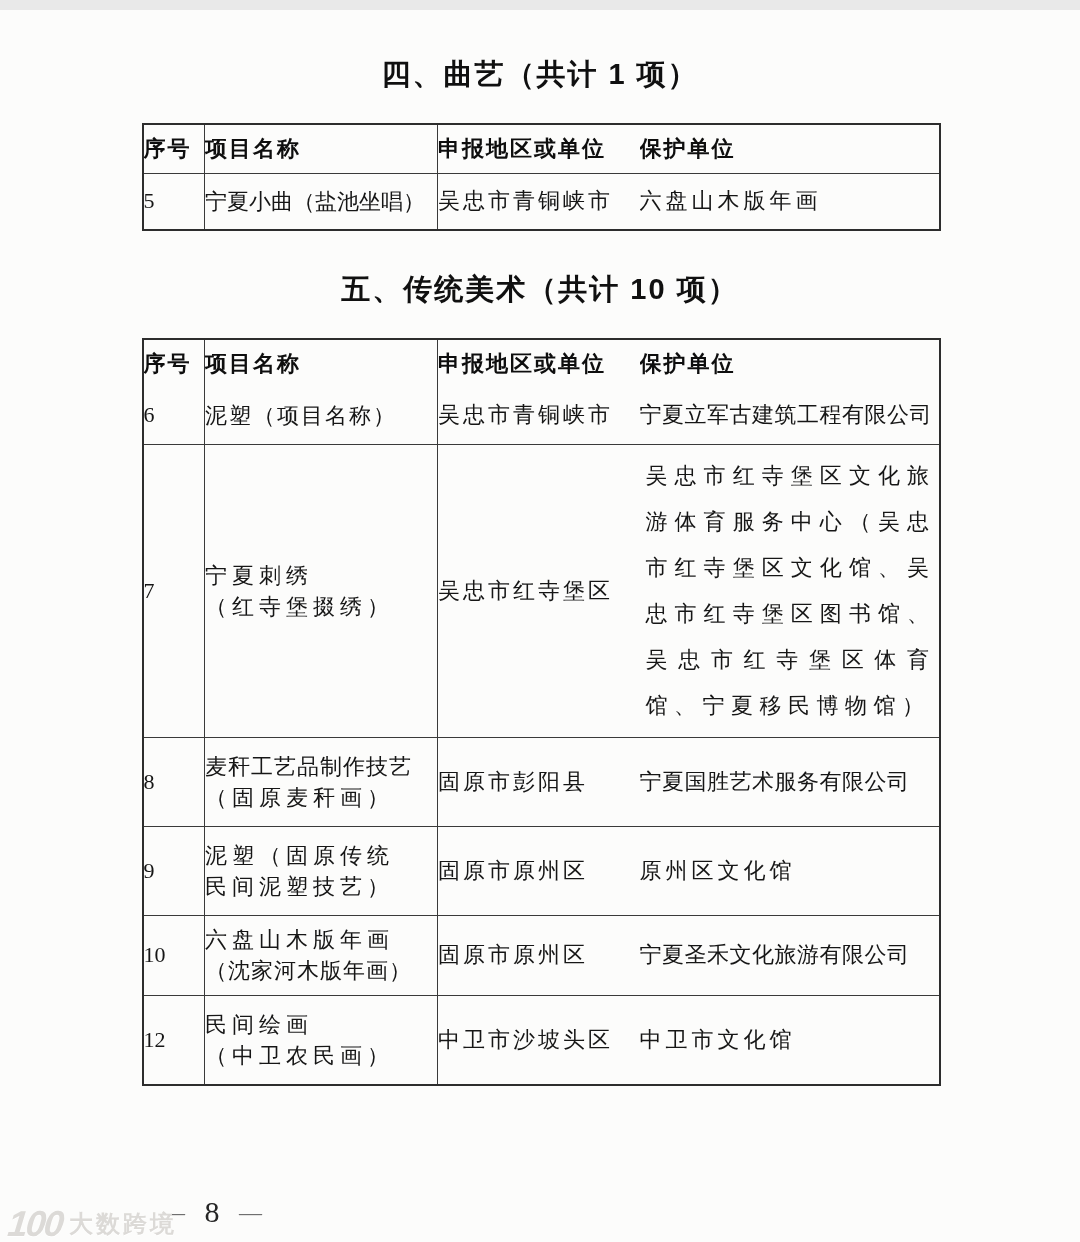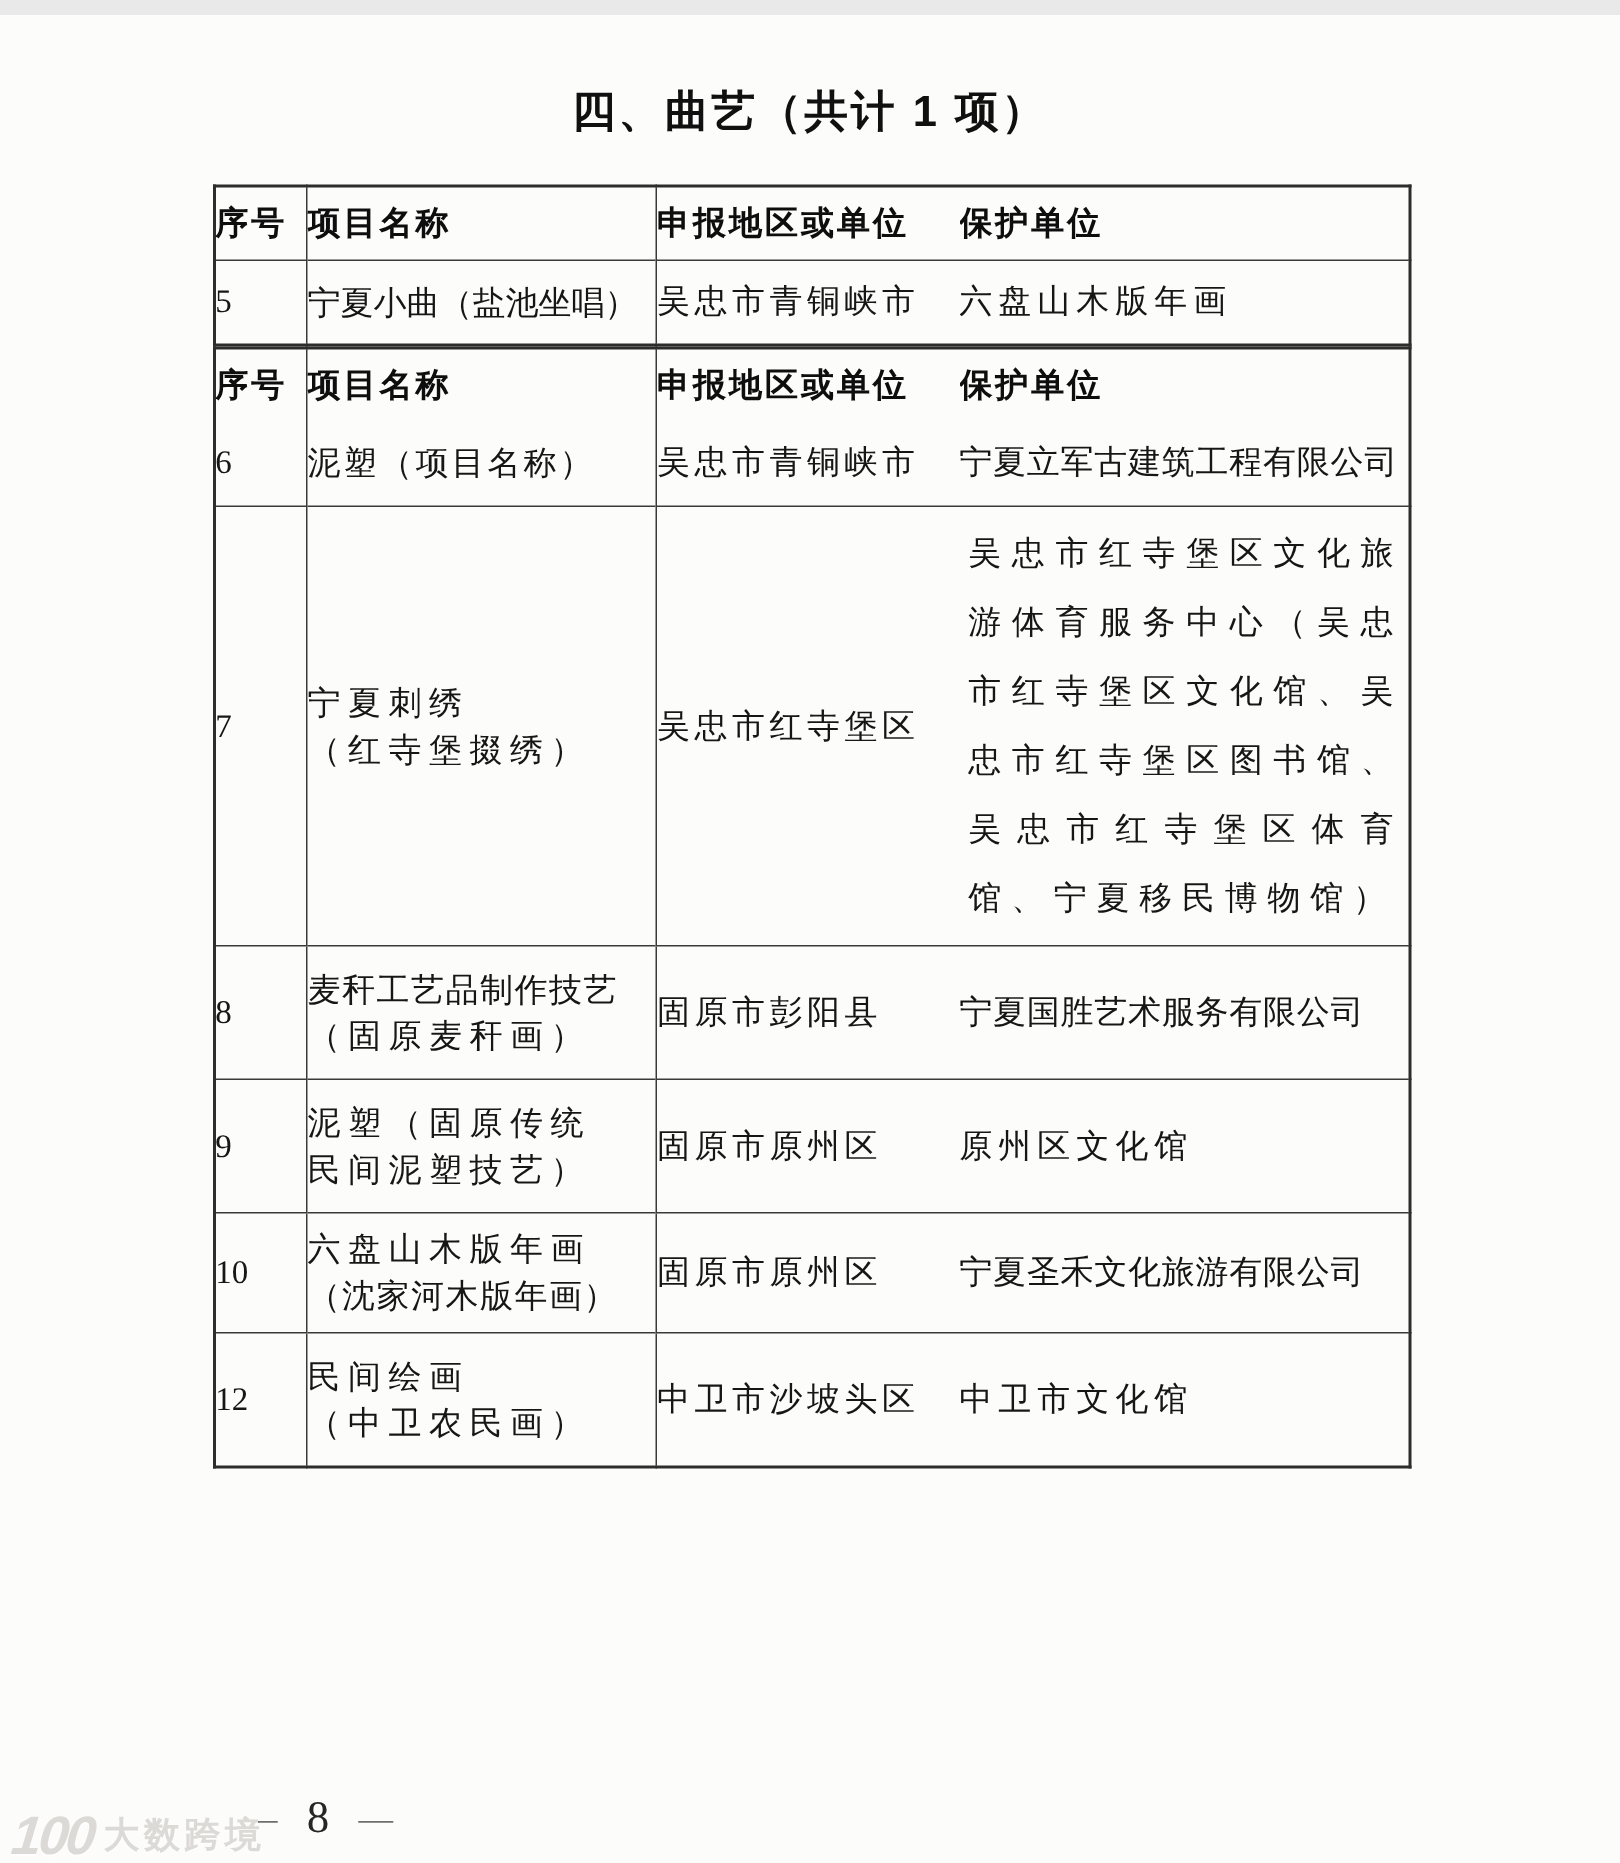--- a/index.html
+++ b/index.html
@@ -160,20 +160,21 @@
               <td class="cell-name">
                 <div class="name-line" style="letter-spacing: 0px;">宁夏小曲（盐池坐唱）</div>
               </td>
               <td class="cell-region">吴忠市青铜峡市</td>
               <td class="cell-unit" style="letter-spacing: 4px;">六盘山木版年画</td>
             </tr>
           </tbody>
         </table>
       </section>
       <section class="doc-section">
+        <div class="section-heading">五、传统美术（共计 10 项）</div>
         <table class="doc-table">
           <colgroup>
             <col style="width: 62px;">
             <col style="width: 233px;">
             <col style="width: 202px;">
             <col style="width: 300px;">
           </colgroup>
           <thead>
             <tr class="no-divider" style="height: 48px;">
               <th>序号</th>

